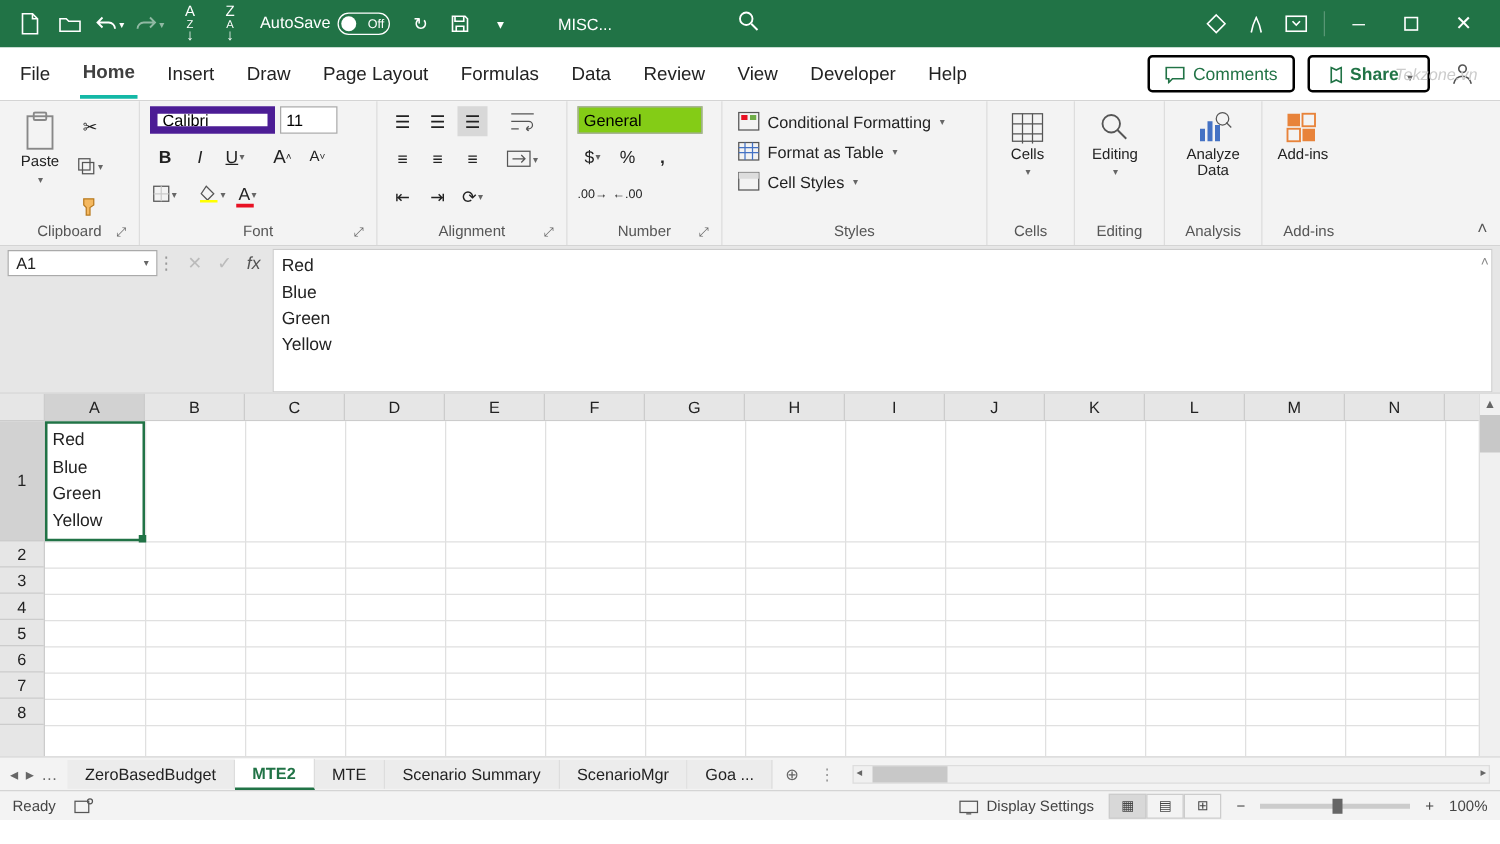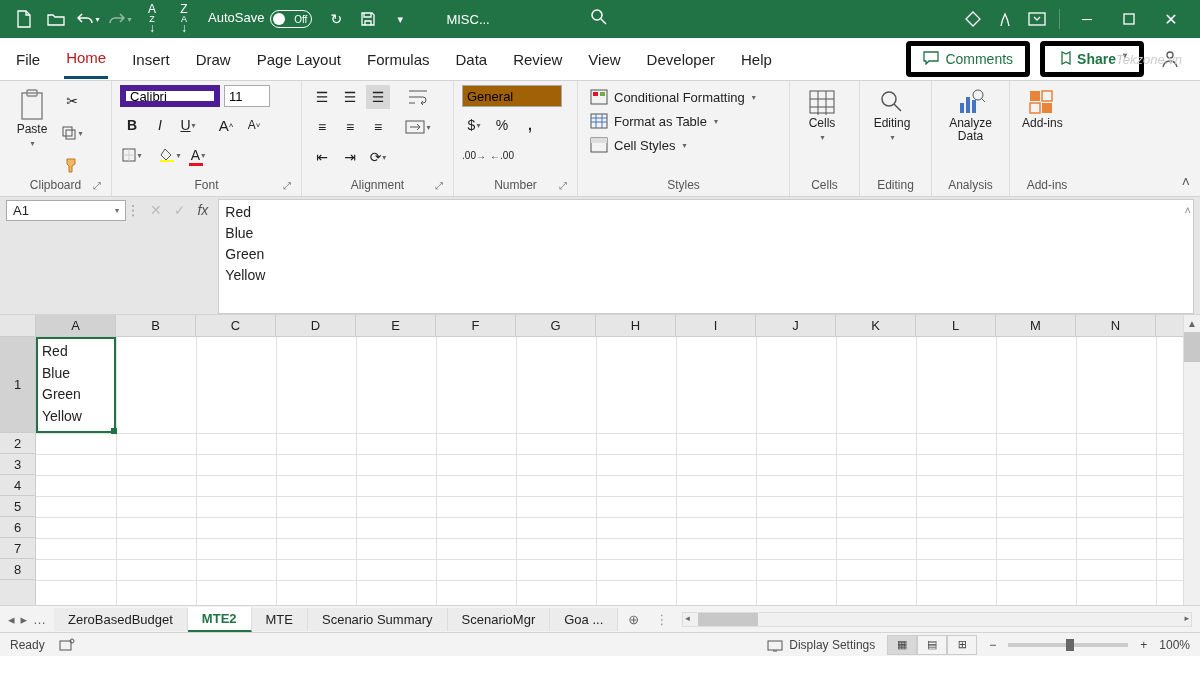--- a/index.html
+++ b/index.html
@@ -8,38 +8,38 @@
 .tb-btn{width:26px;height:26px;display:flex;align-items:center;justify-content:center;margin:0 3px;cursor:pointer}
 .tb-sep{width:1px;height:20px;background:rgba(255,255,255,.25);margin:0 6px}
 .autosave{display:flex;align-items:flex-start;margin:0 8px;font-size:13px}
 .autosave-toggle{width:42px;height:18px;border:1px solid #fff;border-radius:10px;margin-left:6px;position:relative;display:flex;align-items:center;justify-content:flex-end;padding:0 4px;font-size:10px}
 .autosave-toggle::before{content:"";position:absolute;left:2px;width:12px;height:12px;background:#fff;border-radius:50%}
 .filename{margin-left:30px;font-size:13px}
 .search{position:absolute;left:590px;top:8px;color:#fff}
 .tb-right{margin-left:auto;display:flex;align-items:center}
 .tabs{background:#fff;height:43px;display:flex;align-items:center;padding:0 14px;gap:22px;border-bottom:1px solid #d4d4d4;position:relative}
 .tab{font-size:15px;cursor:pointer;padding:10px 2px}
-.tab.active{font-weight:400;border-bottom:3px solid #0c4a6e;color:#b91c1c}
+.tab.active{font-weight:700;border-bottom:3px solid #14b8a6;color:#404040}
 .tab-right{margin-left:auto;display:flex;gap:10px;align-items:center}
-.comments-btn,.share-btn{border:5px solid #000000;border-radius:4px;padding:5px 12px;display:flex;align-items:flex-start;gap:6px;font-size:14px;cursor:pointer;color:#217346}
+.comments-btn,.share-btn{border:2px solid #000000;border-radius:4px;padding:5px 12px;display:flex;align-items:flex-end;gap:6px;font-size:14px;cursor:pointer;color:#217346}
 .share-btn{color:#217346;font-weight:600}
 .ribbon{background:#f3f3f3;height:116px;display:flex;border-bottom:1px solid #d4d4d4;position:relative}
 .group{border-right:1px solid #ddd;padding:4px 8px 2px;display:flex;flex-direction:column;position:relative}
 .group-body{flex:1;display:flex;align-items:flex-start;gap:4px}
 .group-label{text-align:center;font-size:12px;color:#555;padding-bottom:2px;position:relative}
 .gl-dialog{position:absolute;right:2px;bottom:2px;font-size:10px;color:#666}
 .big-btn{display:flex;flex-direction:column;align-items:center;justify-content:center;padding:4px;cursor:pointer;min-width:48px}
 .big-btn .ico{font-size:26px;margin-bottom:2px}
 .big-btn .lbl{font-size:12px;text-align:center;line-height:1.1}
 .col{display:flex;flex-direction:column;gap:4px}
 .row{display:flex;gap:4px;align-items:center}
 .mini{width:24px;height:24px;display:flex;align-items:center;justify-content:center;cursor:pointer;font-size:14px}
 .font-select{width:100px;height:22px;border:6px solid #4c1d95;font-size:13px;padding:0 4px;background:#fff}
 .size-select{width:46px;height:22px;border:1px solid #aaa;font-size:13px;padding:0 4px;background:#fff}
-.num-select{width:100px;height:22px;border:1px solid #aaa;font-size:13px;padding:0 4px;background:#a16207}
+.num-select{width:100px;height:22px;border:1px solid #aaa;font-size:13px;padding:0 4px;background:#84cc16}
 .dd{font-size:8px;margin-left:1px;color:#666}
 .styles-col{display:flex;flex-direction:column;gap:4px;padding-top:2px}
 .style-item{display:flex;align-items:center;gap:6px;font-size:13px;cursor:pointer;padding:2px 4px}
 .collapse-ribbon{position:absolute;right:10px;bottom:6px;cursor:pointer;font-size:14px;color:#555}
 .formula-row{height:26px;display:flex;border-bottom:1px solid #d4d4d4;background:#e6e6e6}
 .namebox{width:120px;border:1px solid #aaa;background:#fff;padding:2px 6px;font-size:13px;margin:2px 0 2px 6px;display:flex;align-items:center;justify-content:space-between}
 .fb-btns{display:flex;align-items:center;padding:0 10px;gap:12px;color:#777}
 .fx-label{font-style:italic;color:#555}
 .formula-content{flex:1;background:#fff;border:1px solid #ccc;margin:2px 6px 0 0;padding:2px 6px;font-size:14px;line-height:1.5;position:relative}
 .fx-scroll{position:absolute;right:2px;top:2px;color:#888;font-size:11px}

